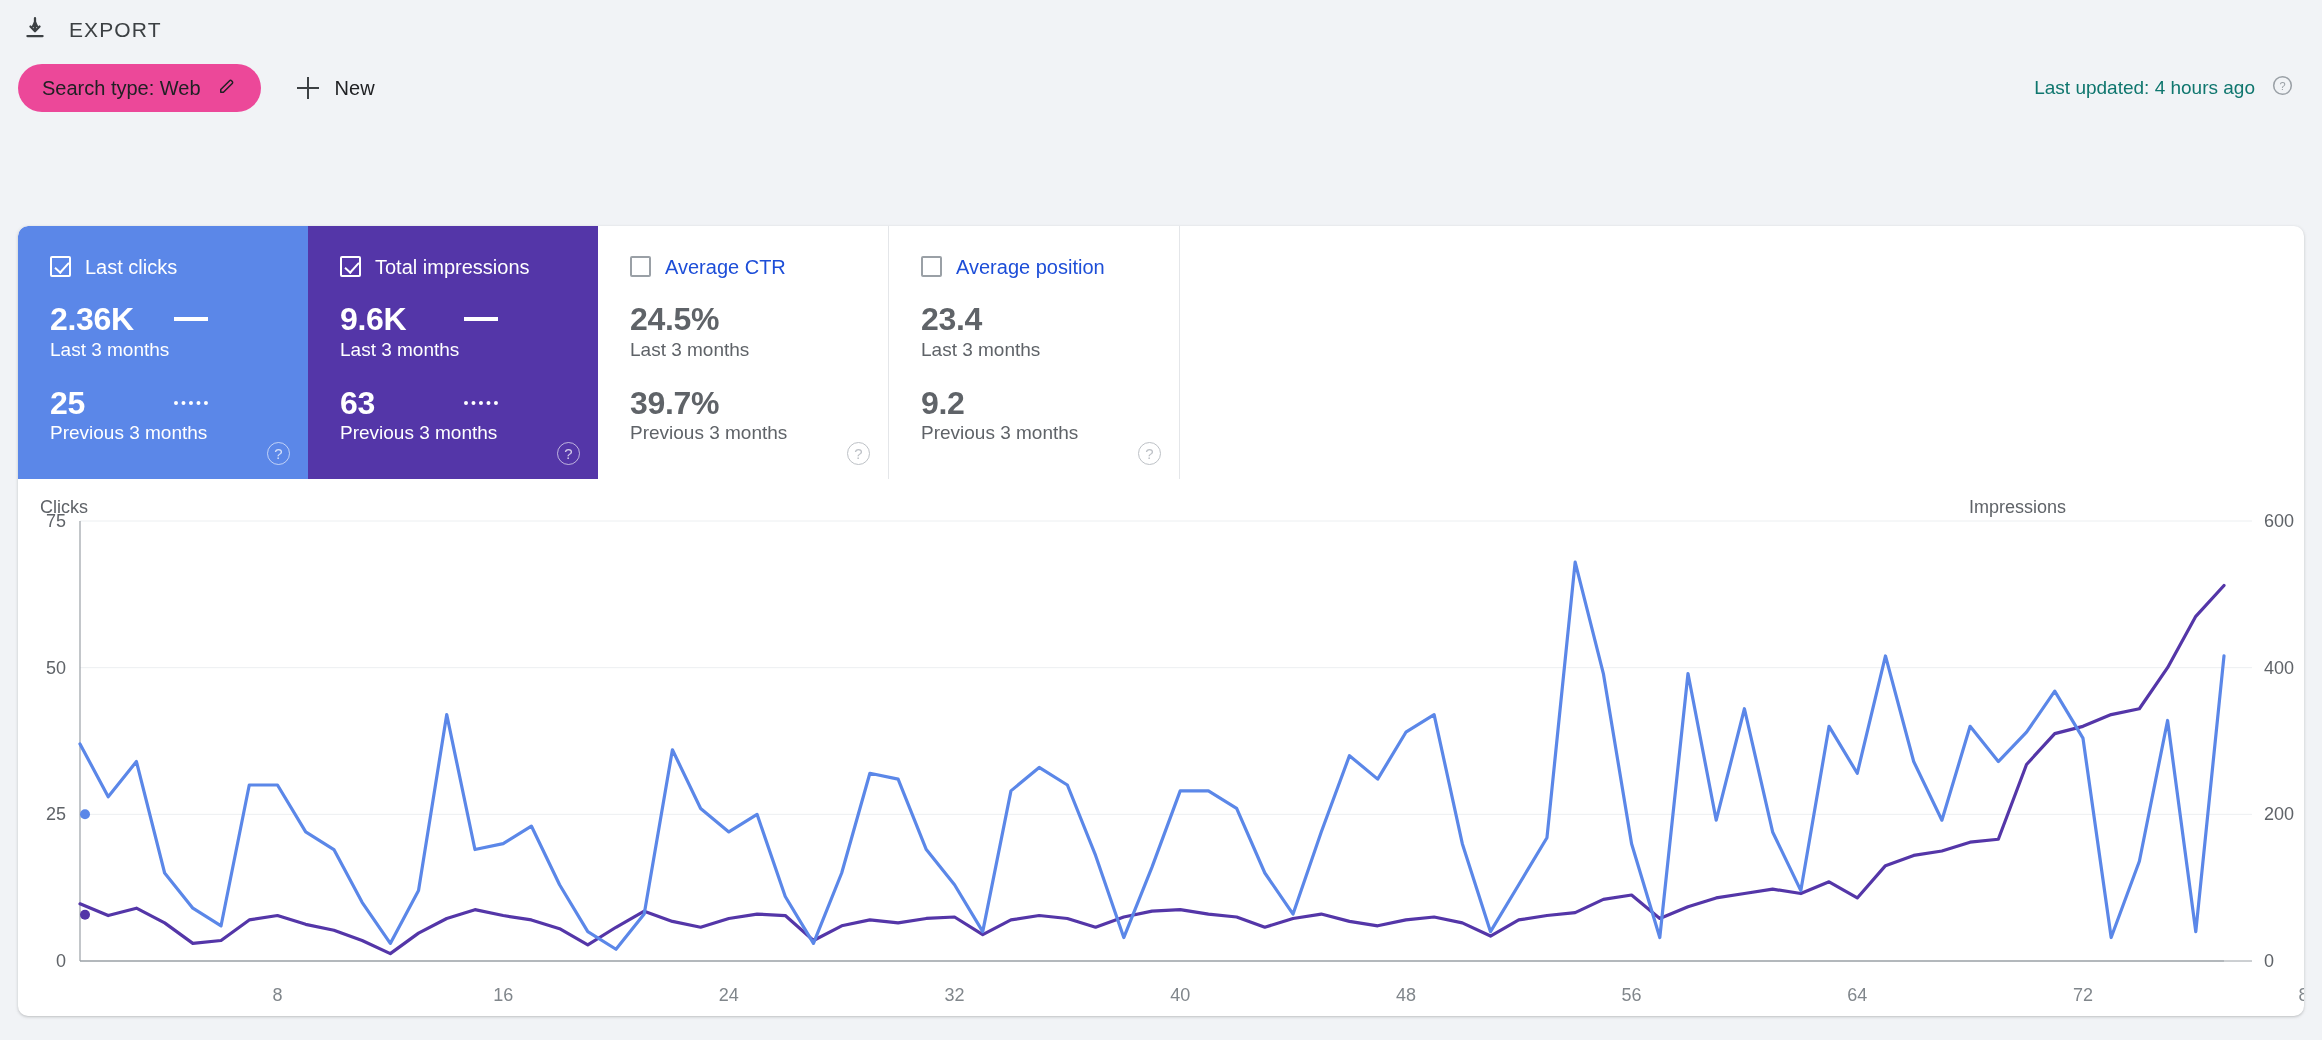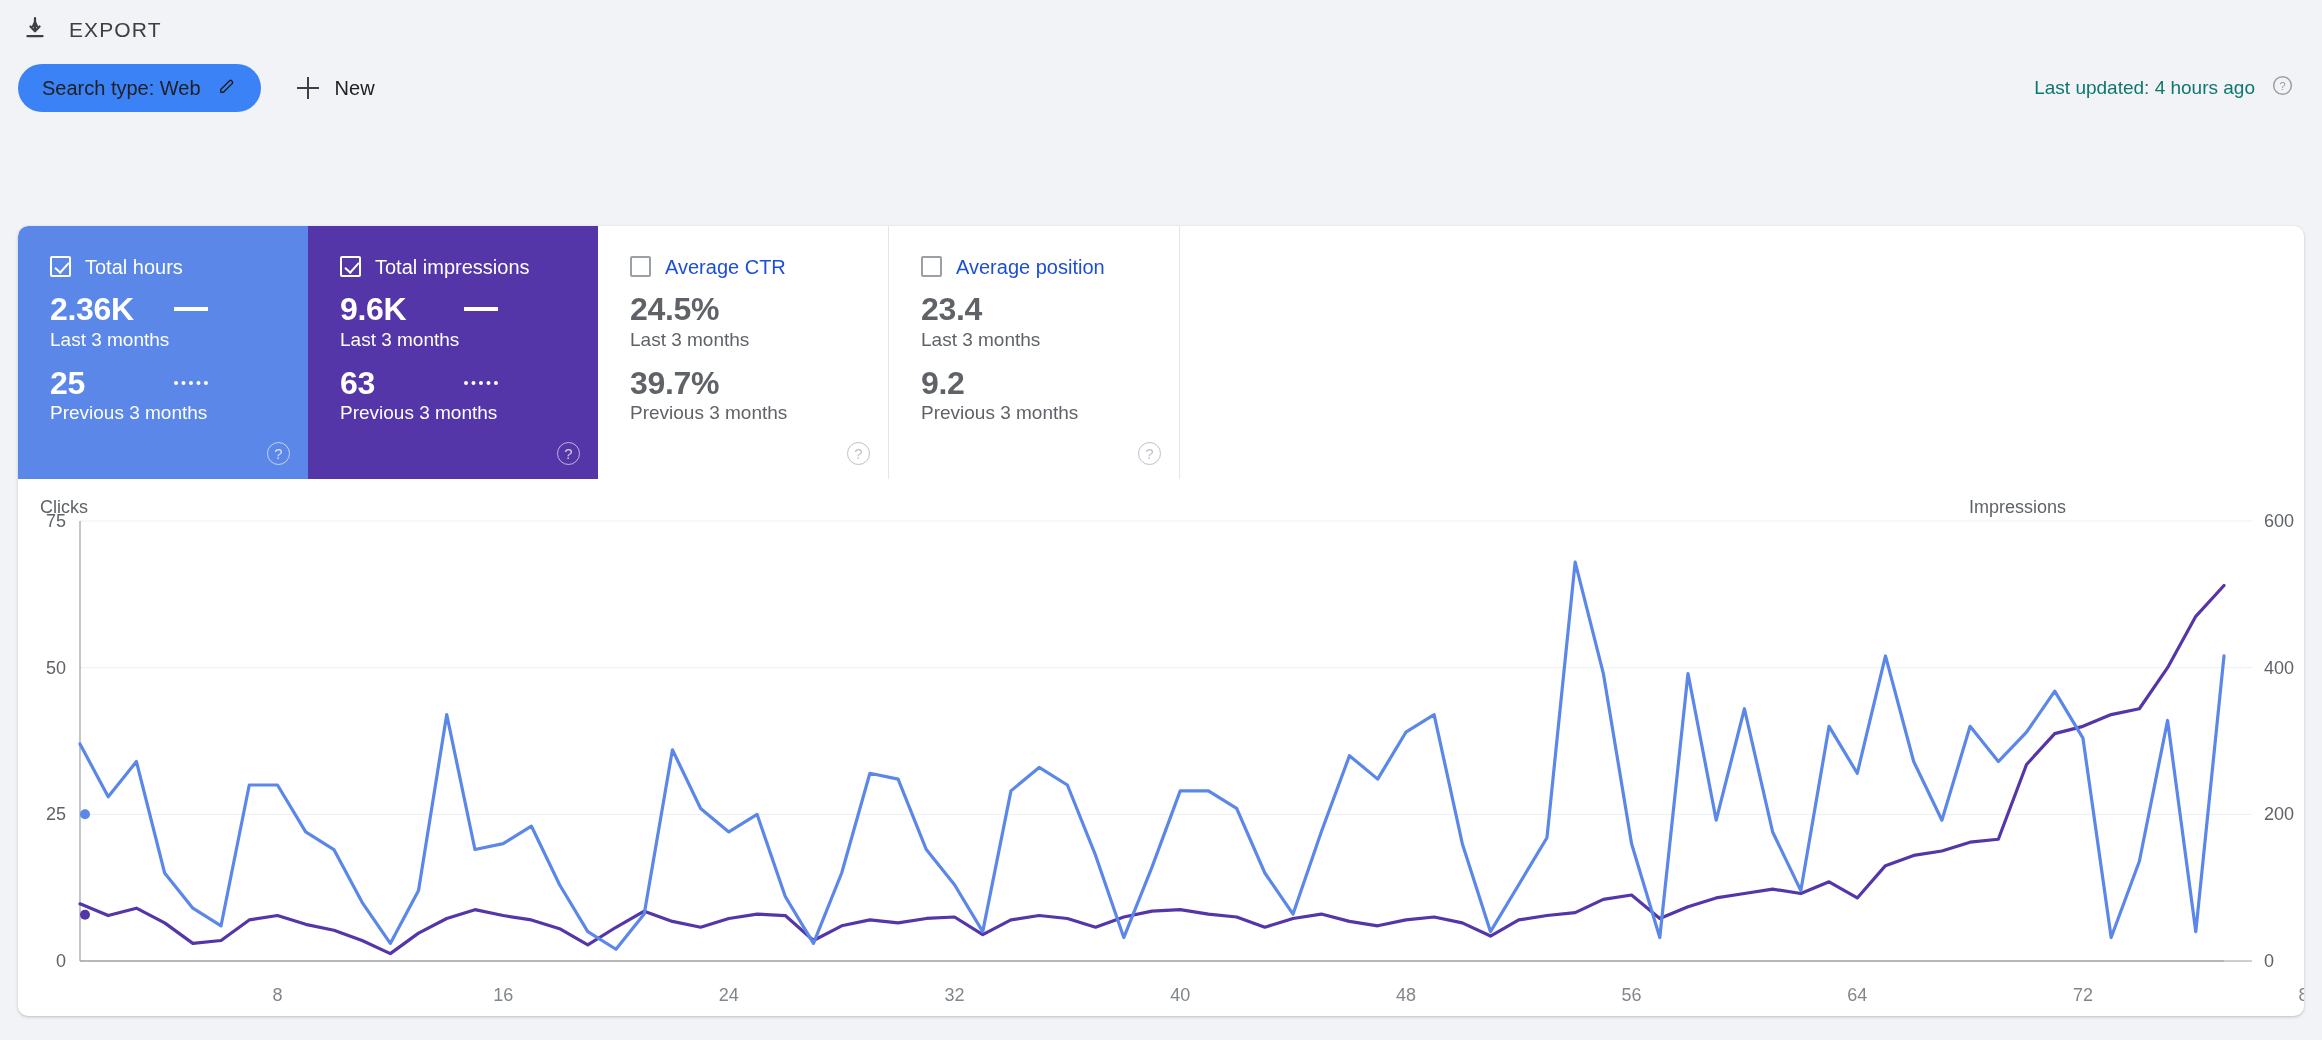--- a/index.html
+++ b/index.html
@@ -49,21 +49,21 @@
     align-items: center;
     padding: 0 28px 0 18px;
   }
   .chip {
     display: inline-flex;
     align-items: center;
     gap: 16px;
     height: 48px;
     padding: 0 24px;
     border-radius: 24px;
-    background: #3b82f6;
+    background: #ec4899;
     color: #202124;
     font-size: 20px;
     margin-right: 18px;
     cursor: pointer;
     user-select: none;
     white-space: nowrap;
   }
   .chip-label { line-height: 1; }
   .new-btn {
     display: inline-flex;
@@ -146,21 +146,21 @@
     position: absolute;
     left: 6px; top: 1px;
     width: 6px; height: 12px;
     border: solid #ffffff;
     border-width: 0 2.4px 2.4px 0;
     transform: rotate(42deg);
   }
   .metric-name { font-size: 20px; color: #1d4ed8; line-height: 1; }
   .sel-clicks .metric-name, .sel-impr .metric-name { color: #ffffff; }
 
-  .metric-block { margin-top: 16px; position: relative; }
+  .metric-block { margin-top: 26px; position: relative; }
   .metric-value {
     font-size: 32px; font-weight: bold; color: #5f6368;
     line-height: 1.05; letter-spacing: -0.3px;
   }
   .metric-sub { font-size: 19px; color: #5f6368; margin-top: 2px; }
   .sel-clicks .metric-value, .sel-clicks .metric-sub,
   .sel-impr .metric-value, .sel-impr .metric-sub { color: #ffffff; }
 
   .legend-mark {
     position: absolute; right: 100px; top: 14px;
@@ -248,21 +248,21 @@
   </div>
 </div>
 
 <div class="panel">
 
   <div class="metrics-row">
 
     <div class="metric-card sel-clicks">
       <div class="metric-head">
         <span class="cbox checked"></span>
-        <span class="metric-name">Total hours</span>
+        <span class="metric-name">Last clicks</span>
       </div>
       <div class="metric-block">
         <div class="metric-value">2.36K</div>
         <div class="metric-sub">Last 3 months</div>
         <span class="legend-mark"></span>
       </div>
       <div class="metric-block">
         <div class="metric-value">25</div>
         <div class="metric-sub">Previous 3 months</div>
         <span class="legend-mark dashed"></span>

